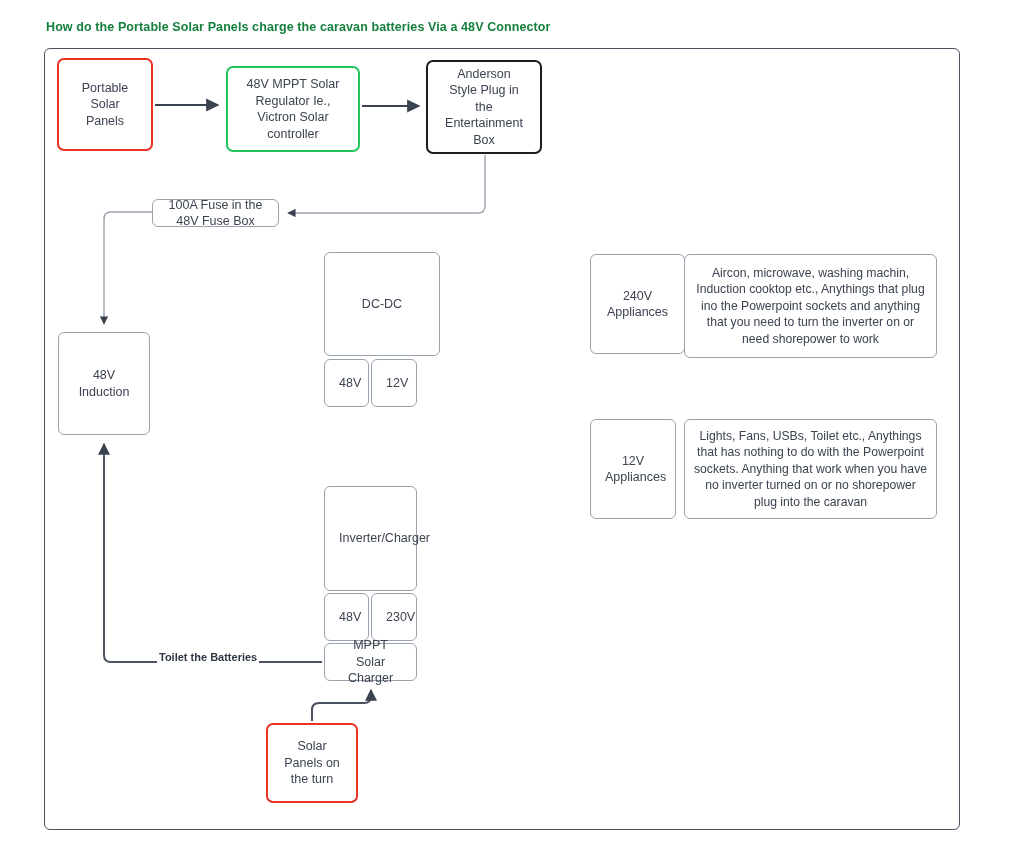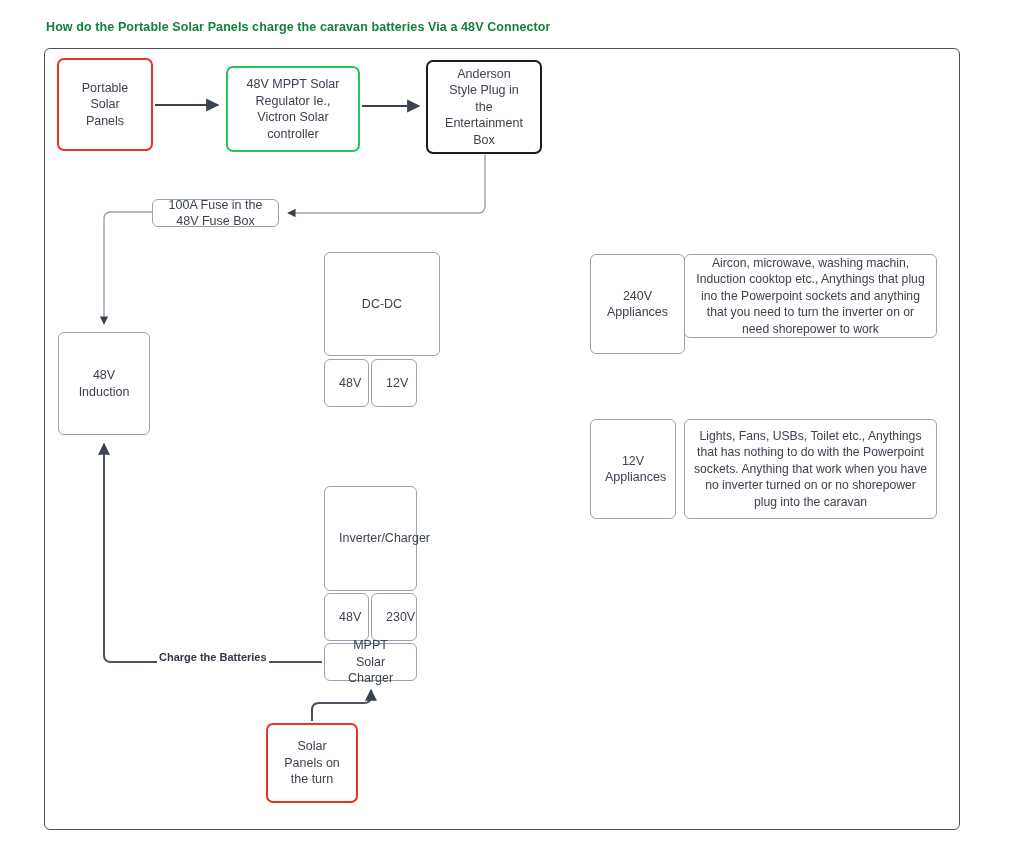--- a/index.html
+++ b/index.html
@@ -97,21 +97,21 @@
   #node-dcdc-12v   { left: 371px; top: 359px; width: 46px;  height: 48px; }
 
   #node-inverter-body { left: 324px; top: 486px; width: 93px;  height: 105px; }
   #node-inv-48v       { left: 324px; top: 593px; width: 45px;  height: 48px; }
   #node-inv-230v      { left: 371px; top: 593px; width: 46px;  height: 48px; }
   #node-mppt-charger  { left: 324px; top: 643px; width: 93px;  height: 38px; }
 
   #node-solar-roof { left: 266px; top: 723px; width: 92px;  height: 80px; }
 
   #node-240v-key  { left: 590px; top: 254px; width: 95px;  height: 100px; }
-  #node-240v-desc { left: 684px; top: 254px; width: 253px; height: 84px; padding: 4px 8px; }
+  #node-240v-desc { left: 684px; top: 254px; width: 253px; height: 104px; padding: 4px 8px; }
   #node-12v-key   { left: 590px; top: 419px; width: 86px;  height: 100px; }
   #node-12v-desc  { left: 684px; top: 419px; width: 253px; height: 100px; padding: 20px 8px; }
 
   .node.desc { font-size: 12.2px; line-height: 1.36; }
 
   #label-charge-batteries { left: 157px; top: 652px; }
 </style>
 </head>
 <body>
 
@@ -193,13 +193,13 @@
   <span class="label">Aircon, microwave, washing machin, Induction cooktop etc., Anythings that plug ino the Powerpoint sockets and anything that  you need to turn the inverter on or need shorepower to work</span>
 </div>
 
 <div class="node" id="node-12v-key">
   <span class="label">12V Appliances</span>
 </div>
 <div class="node desc" id="node-12v-desc">
   <span class="label">Lights, Fans, USBs, Toilet etc., Anythings that has nothing to do with the Powerpoint sockets. Anything that work when you have no inverter turned on or no shorepower plug into the caravan</span>
 </div>
 
-<div class="edge-label" id="label-charge-batteries">Charge the Batteries</div>
+<div class="edge-label" id="label-charge-batteries">Toilet the Batteries</div>
 
 </body></html>

